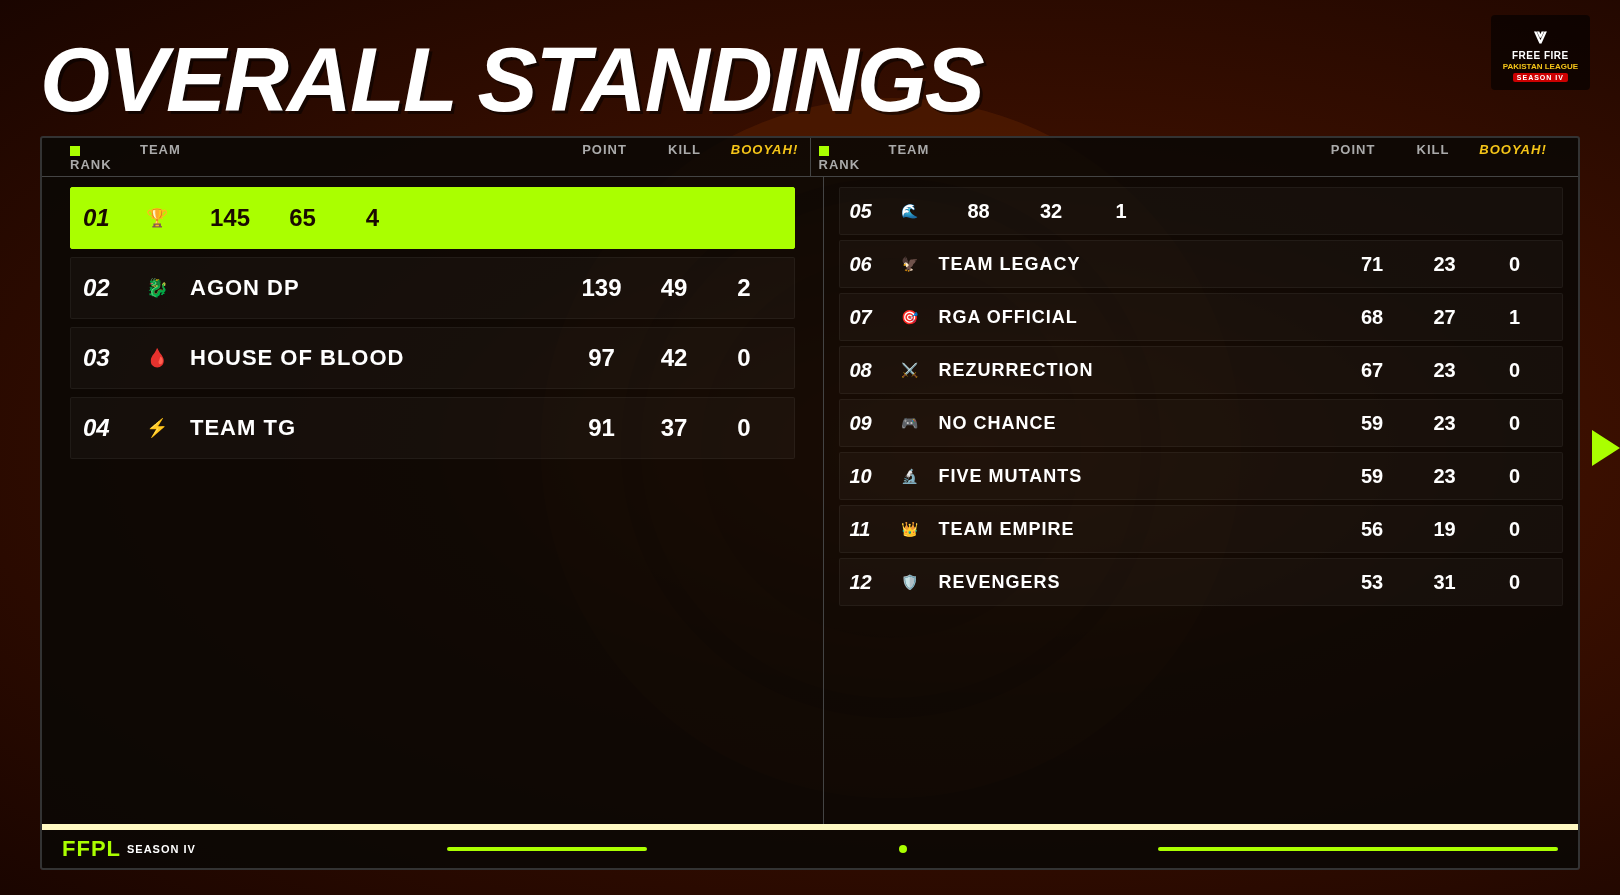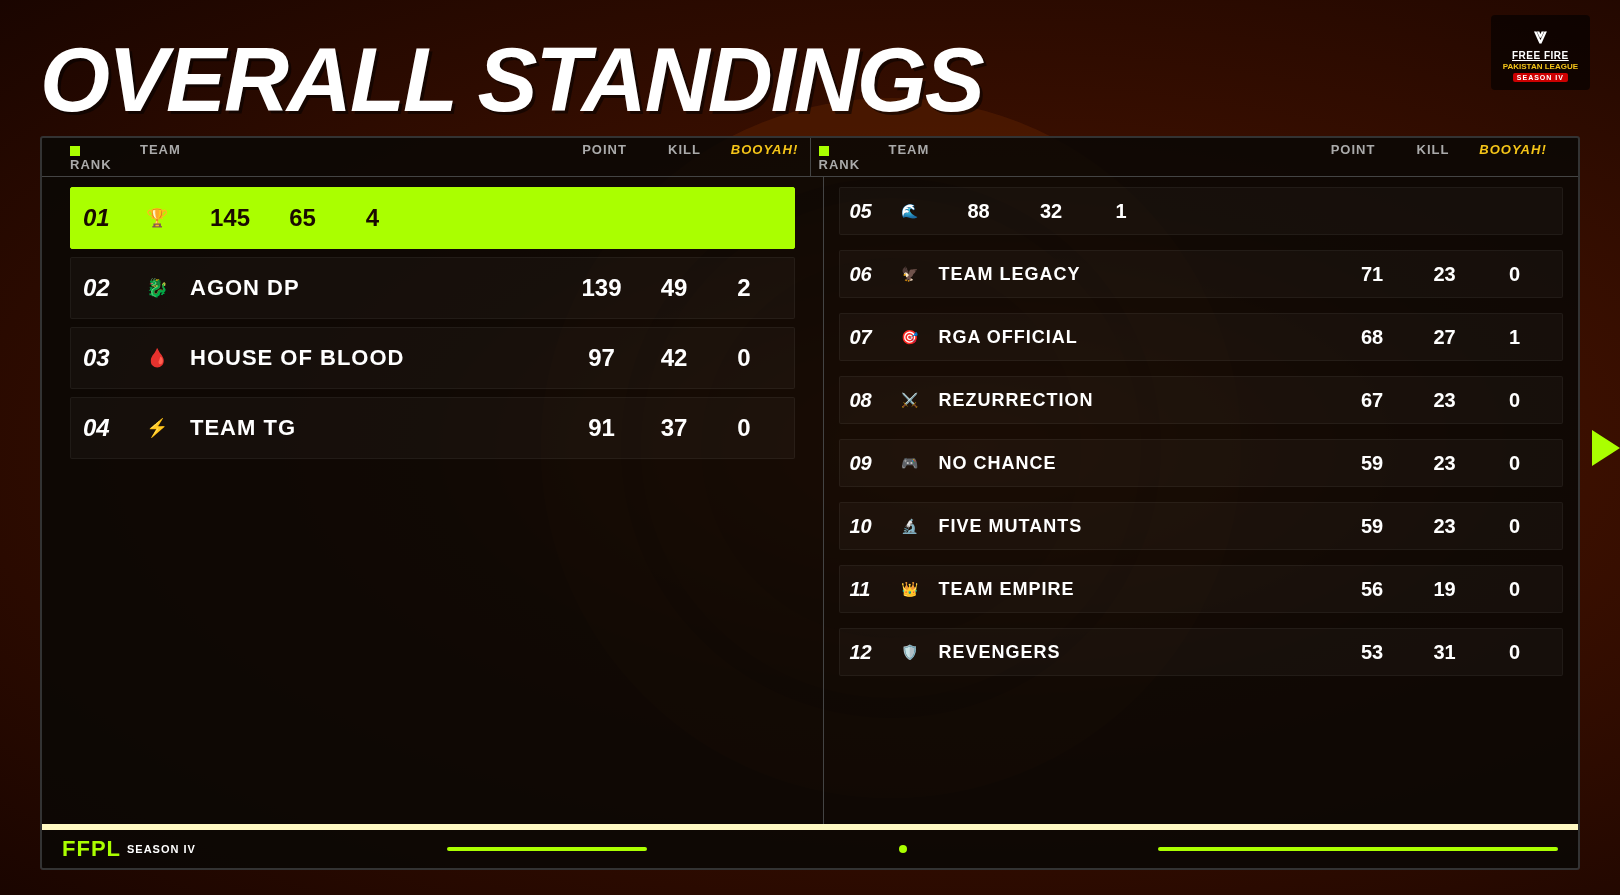--- a/index.html
+++ b/index.html
@@ -142,21 +142,21 @@
       display: flex;
       flex-direction: column;
       gap: 8px;
     }
 
     .right-data {
       flex: 1;
       padding: 10px 15px;
       display: flex;
       flex-direction: column;
-      gap: 15px;
+      gap: 5px;
     }
 
     .team-row {
       display: flex;
       align-items: center;
       padding: 10px 12px;
       border-radius: 2px;
       background: rgba(255,255,255,0.03);
       border: 1px solid rgba(255,255,255,0.05);
     }
@@ -312,21 +312,20 @@
     }
 
     .ff-title {
       color: white;
       font-size: 10px;
       font-weight: 900;
       text-align: center;
       text-transform: uppercase;
       letter-spacing: 0.5px;
       line-height: 1.3;
-      text-decoration: underline;
     }
 
     .ff-subtitle {
       color: #f5c518;
       font-size: 8px;
       font-weight: 700;
       text-align: center;
       text-transform: uppercase;
     }
 

